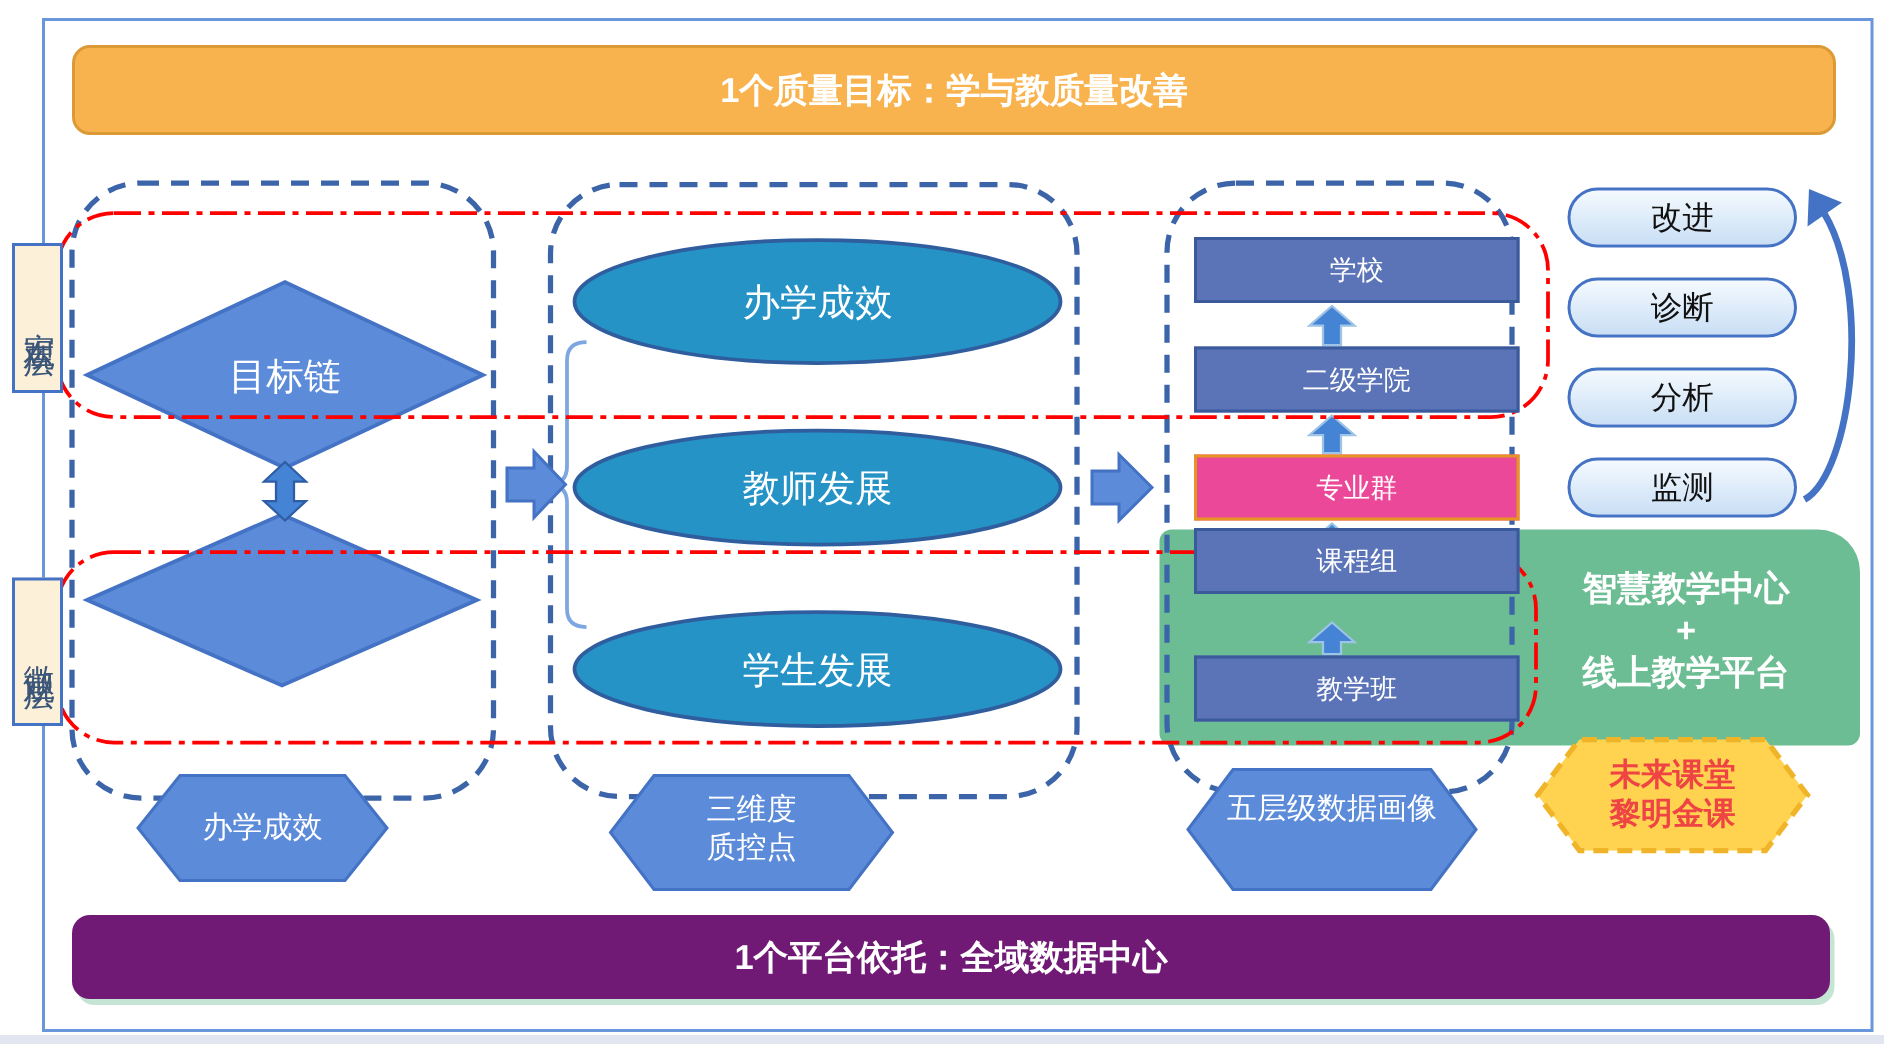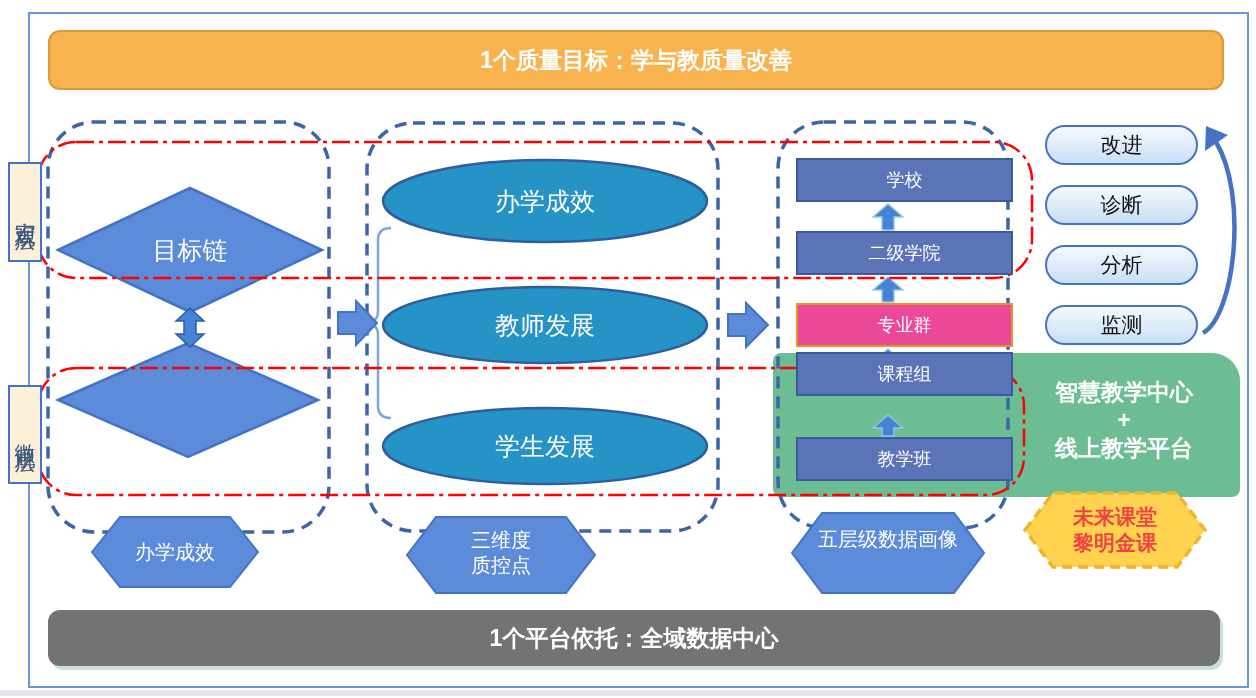--- a/index.html
+++ b/index.html
@@ -3,21 +3,21 @@
 <meta charset="utf-8">
 <style>
   html,body{margin:0;padding:0;background:#fff;}
   #stage{position:relative;width:1256px;height:698px;background:#ffffff;overflow:hidden;
          font-family:"Liberation Sans","DejaVu Sans",sans-serif;}
   .abs{position:absolute;}
   .center{display:flex;align-items:center;justify-content:center;text-align:left;}
   .outer-border{left:28px;top:12px;width:1217px;height:672px;border:2px solid #6A96DC;}
   .banner{left:48px;width:1172px;height:56px;border-radius:12px;color:#fff;font-weight:bold;font-size:23px;}
   .banner-top{top:30px;background:#F9B34E;border:2px solid #DB9A36;}
-  .banner-bottom{top:610px;background:#737373;box-shadow:3px 4px 0 rgba(150,205,175,.55);}
+  .banner-bottom{top:610px;background:#701a75;box-shadow:3px 4px 0 rgba(150,205,175,.55);}
   .layer-label{left:8px;width:30px;background:#FDF0D9;border:2px solid #4472C4;color:#3B5679;
                font-size:21px;writing-mode:vertical-rl;text-orientation:upright;letter-spacing:5px;
                display:flex;align-items:center;justify-content:center;}
   .green-box{left:773px;top:353px;width:467px;height:144px;background:#6CBD93;border-radius:8px 28px 8px 8px;}
   .green-box-text{left:1008px;top:378px;width:232px;color:#fff;font-weight:bold;font-size:23px;line-height:28px;}
   .svg-layer{left:0;top:0;width:1256px;height:698px;}
   .shape-label{color:#fff;font-size:25px;}
   .lvl-box{left:796px;width:217px;height:44px;background:#5B74B8;border:2px solid #3A5A9B;
            color:#fff;font-size:18px;box-sizing:border-box;}
   .lvl-box.hl{background:#ec4899;border-color:#E59520;}

